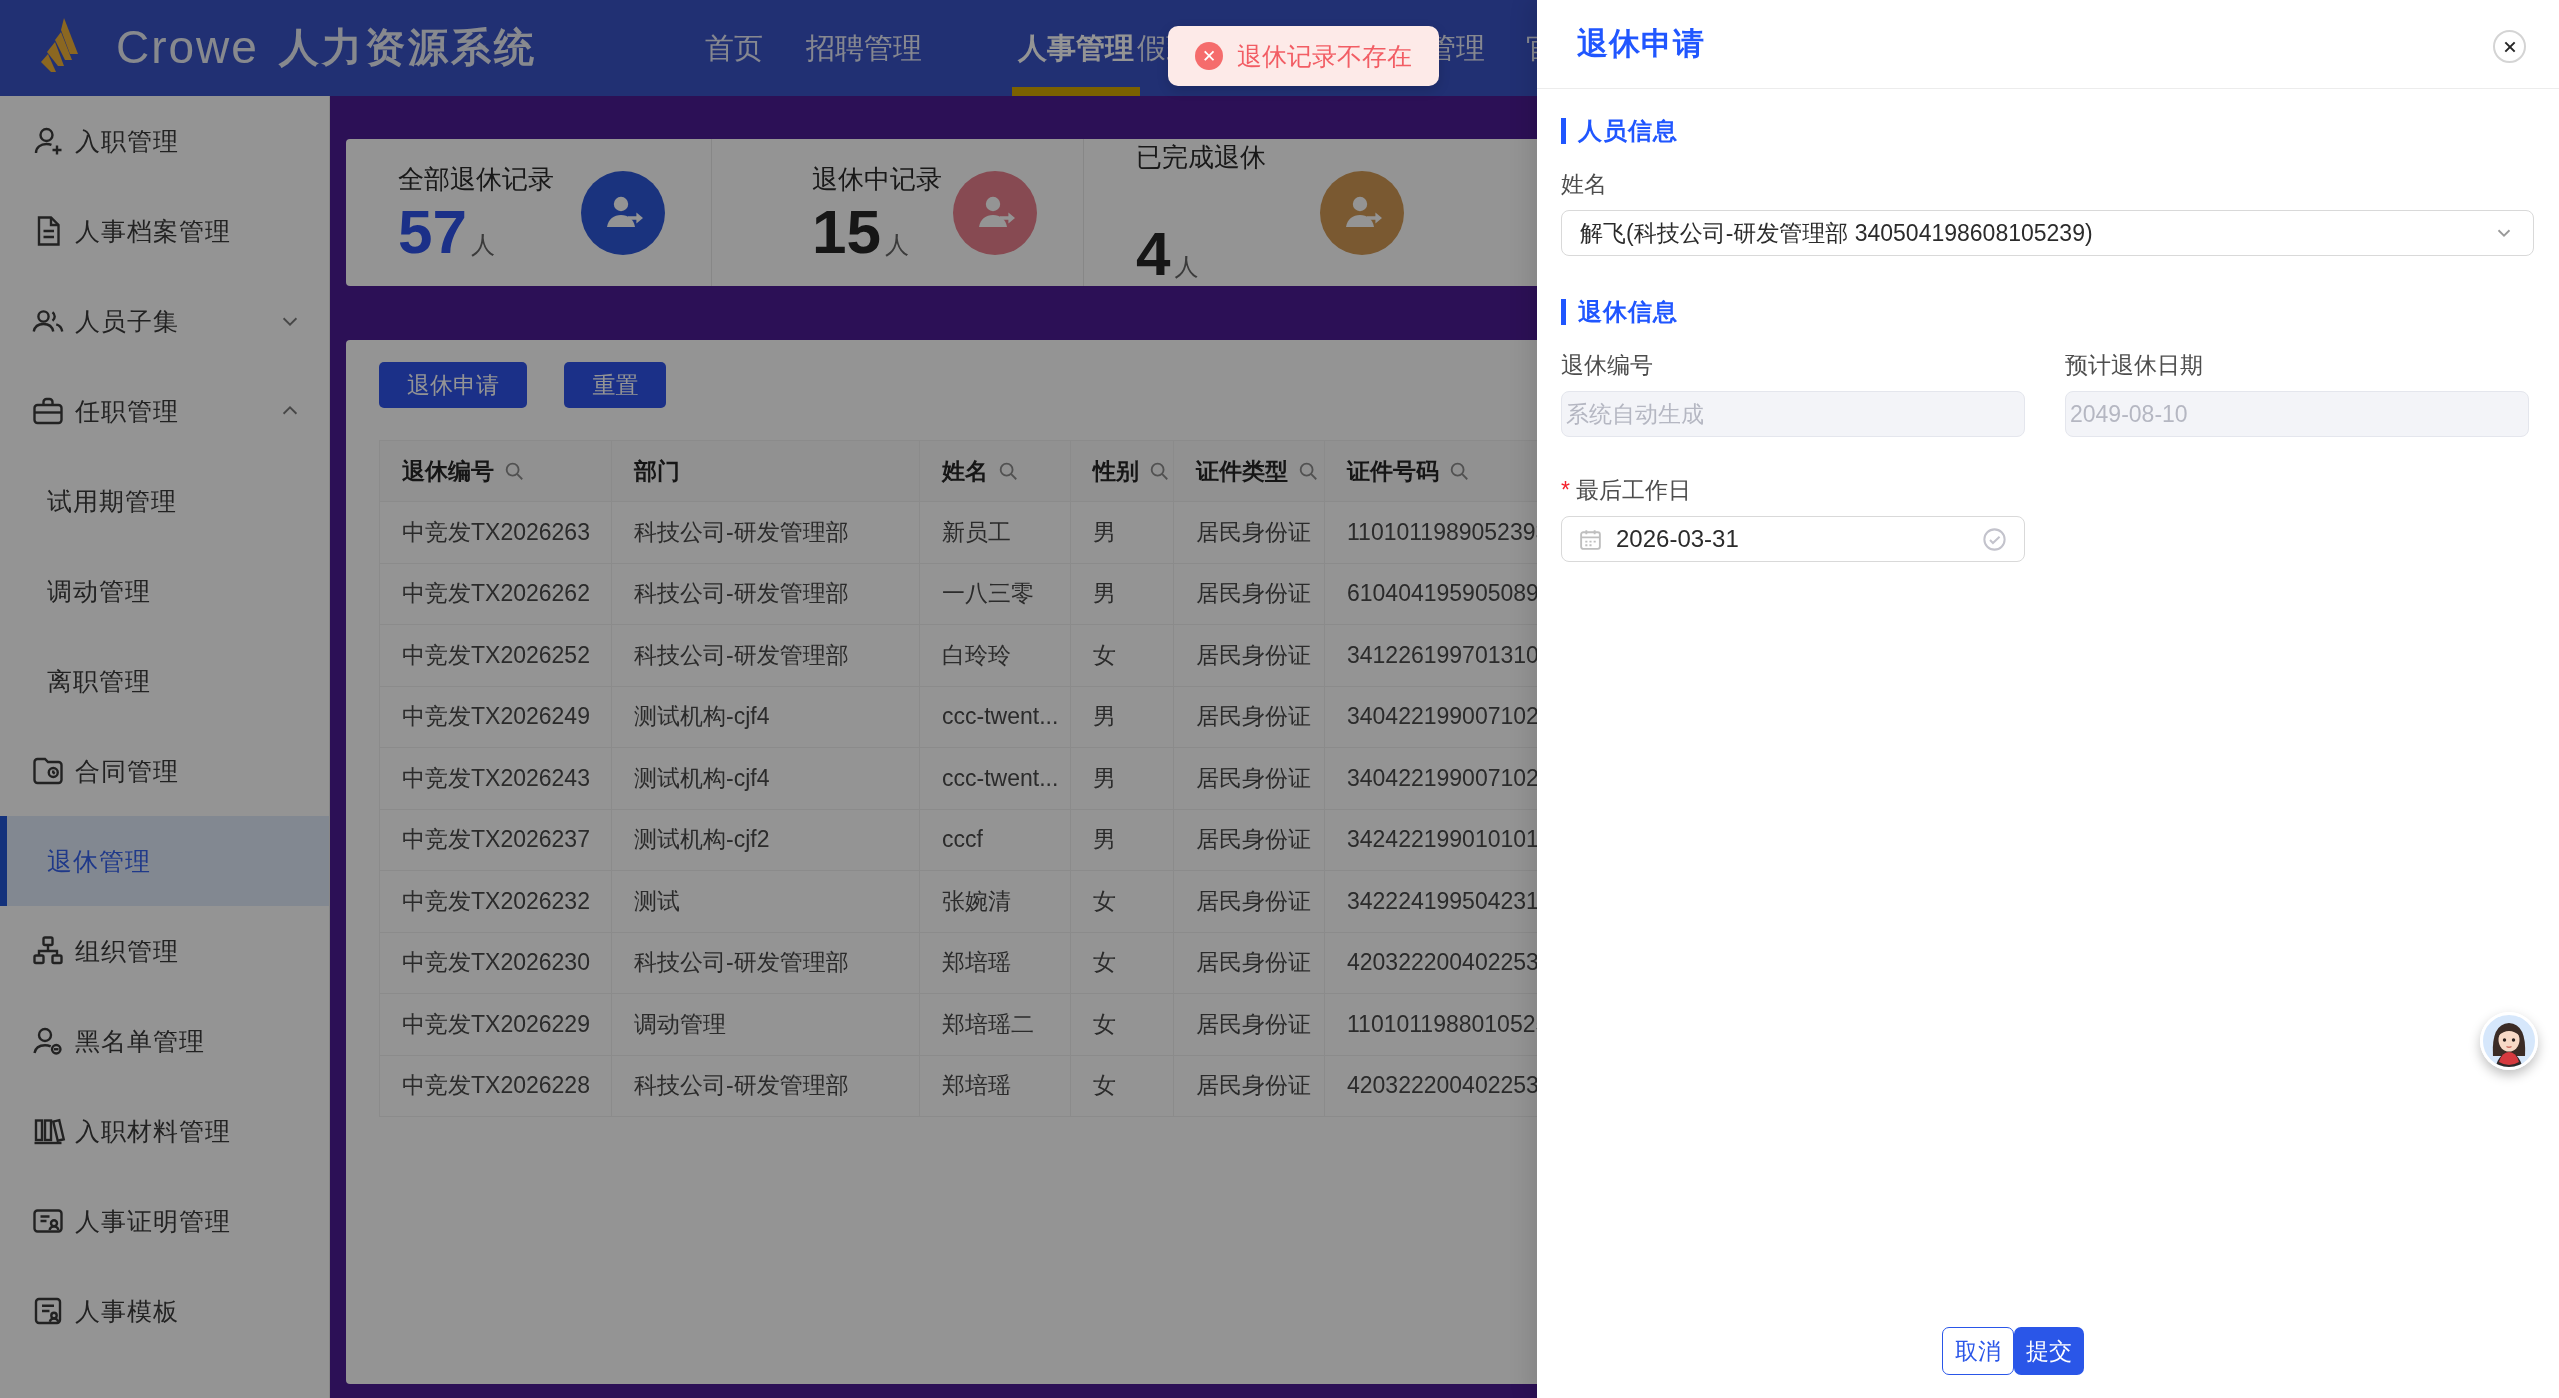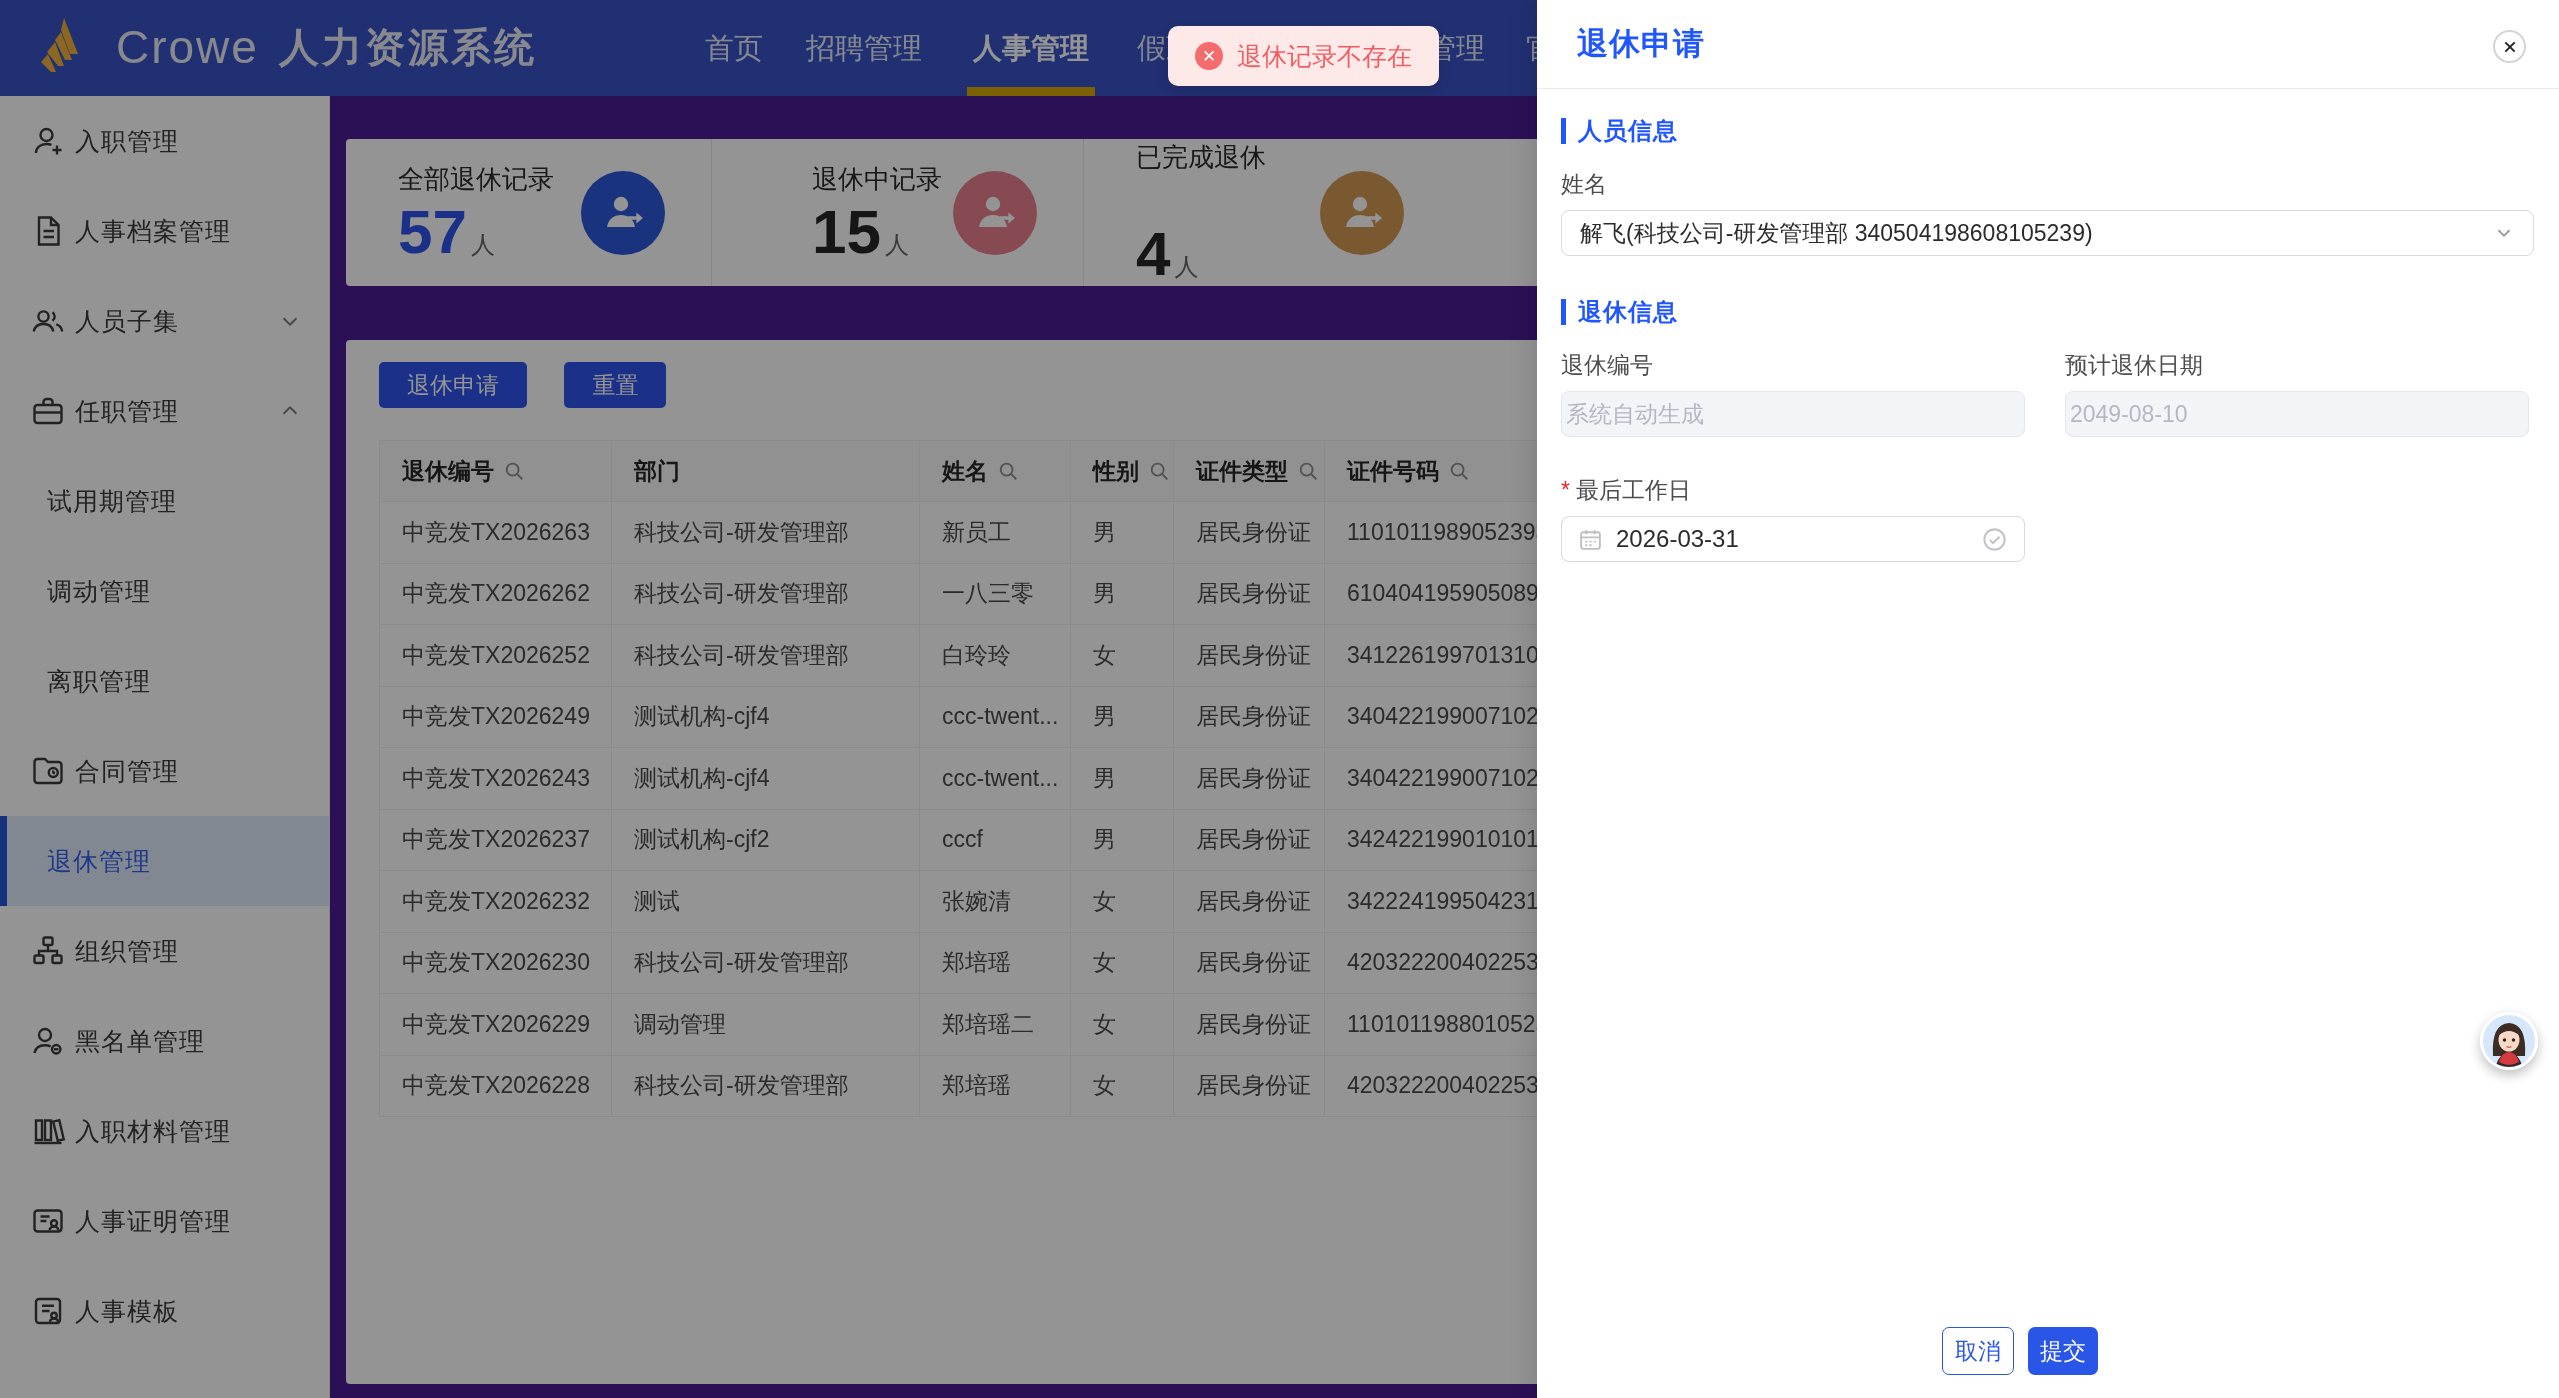--- a/index.html
+++ b/index.html
@@ -76,21 +76,21 @@
   .select-text { font-size:23px; color:#2b2b2b; flex:1; white-space:nowrap; overflow:hidden; }
   .caret { width:22px; height:22px; color:#9a9a9a; flex:none; }
   .two-col { display:flex; gap:40px; margin-bottom:38px; }
   .col { width:464px; }
   .inp { width:100%; height:46px; border:1px solid #e4e6ed; border-radius:8px; background:#f3f4f8; color:#b5b7c2; font-size:23px; padding:0 4px; font-family:inherit; }
   .inp::placeholder { color:#b5b7c2; }
   .date-box { width:464px; height:46px; border:1px solid #d9d9d9; border-radius:8px; background:#fff; display:flex; align-items:center; padding:0 16px; cursor:pointer; }
   .date-box .cal { width:25px; height:25px; color:#bfbfbf; flex:none; margin-right:13px; }
   .date-text { font-size:24px; color:#2b2b2b; flex:1; }
   .date-box .okc { width:27px; height:27px; color:#c3c3cc; flex:none; }
-  .drawer-foot { position:absolute; left:405px; bottom:23px; display:flex; gap:14px; }
+  .drawer-foot { position:absolute; left:405px; bottom:23px; display:flex; }
   .btn-ghost { height:48px; min-width:70px; padding:0 12px; background:#fff; border:1.5px solid #2a56e8; color:#2a56e8; border-radius:7px; font-size:23px; cursor:pointer; font-family:inherit; }
   .btn-solid { height:48px; min-width:70px; padding:0 12px; background:#2a56e8; border:none; color:#fff; border-radius:7px; font-size:23px; cursor:pointer; font-family:inherit; }
 
   
   .mascot { position:absolute; left:2480px; top:1012px; width:58px; height:58px; border-radius:50%; z-index:70; cursor:pointer; box-shadow:0 5px 12px rgba(0,0,0,.25); }
   .mascot svg { width:58px; height:58px; display:block; }
 </style>
 </head>
 <body>
 
@@ -102,21 +102,21 @@
         <path d="M30 4 L44 40 L36 40 L27 16 Z" fill="#f0b13a"></path>
         <path d="M27 18 L38 46 L31 46 L21 26 Z" fill="#f0b13a"></path>
         <path d="M21 28 L30 52 L24 52 L13 38 Z" fill="#f0b13a"></path>
         <path d="M14 40 L22 58 L17 58 L7 48 Z" fill="#f0b13a"></path>
       </svg>
       <span class="brand-en">Crowe</span>
       <span class="brand-cn">人力资源系统</span>
     </div>
     <span class="nav-item" style="left:705px">首页</span>
     <span class="nav-item" style="left:806px">招聘管理</span>
-    <span class="nav-item active" style="left:973px">人事管理</span>
+    <span class="nav-item active" style="left:1018px">人事管理</span>
     <span class="nav-item" style="left:1137px">假勤管理</span>
     <span class="nav-item" style="left:1369px">福利管理</span>
     <span class="nav-item" style="left:1526px">官</span>
   </header>
 
   <aside class="sidebar">
 
     <div class="side-item">
       <span class="s-icon">
         <svg viewBox="0 0 24 24" fill="none" stroke="currentColor" stroke-width="1.6" width="36" height="36">

